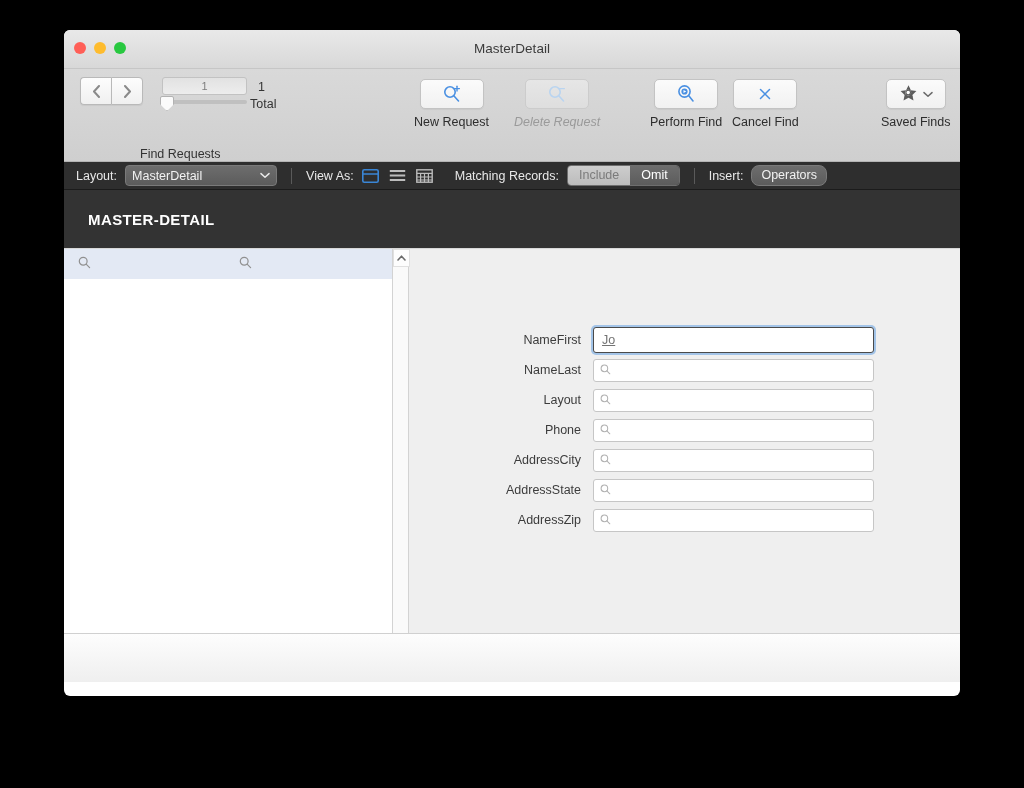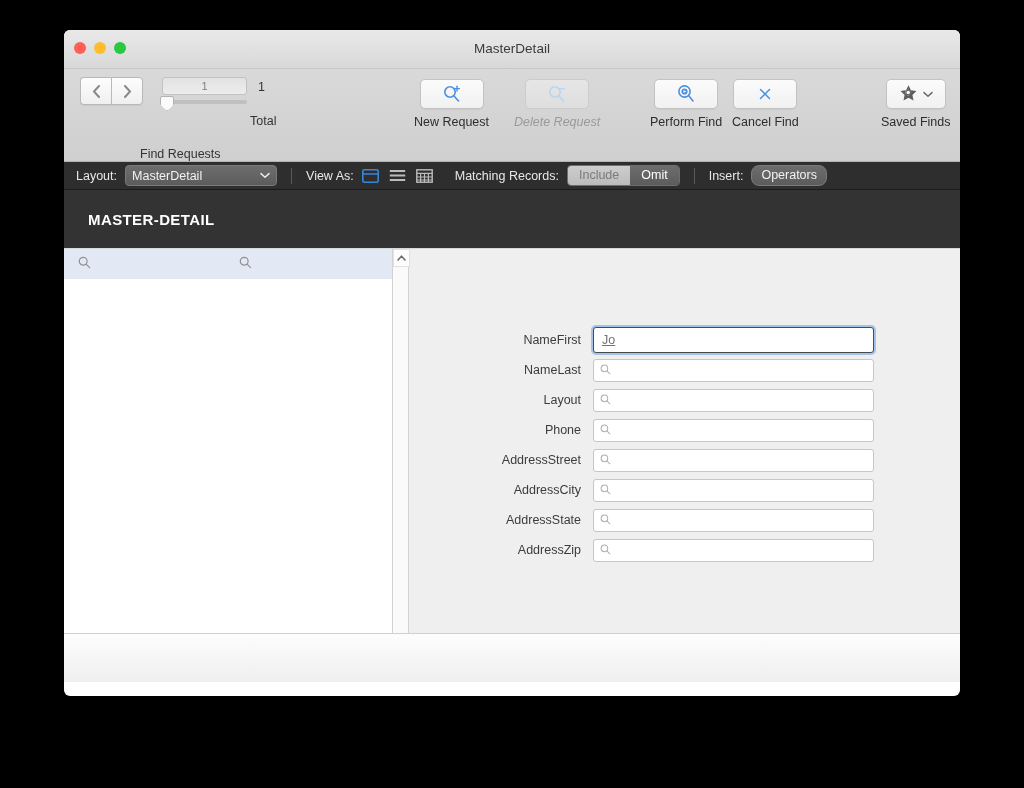--- a/index.html
+++ b/index.html
@@ -115,21 +115,20 @@
     position: absolute;
     left: 178px; top: 3px;
     font-size: 12.5px;
     color: #333;
   }
   .total-label {
     position: absolute;
     left: 170px; top: 20px;
     font-size: 12.5px;
     color: #333;
-    margin-top: 17px;
   }
 
   
   .tb-item {
     position: absolute;
     top: 10px;
   }
   .tb-icon-btn {
     width: 62px; height: 28px;
     margin: 0 auto;
@@ -560,32 +559,20 @@
           <span class="mag">
             <svg width="11" height="11" viewBox="0 0 13 13">
               <circle cx="5.2" cy="5.2" r="3.9" fill="none" stroke="#b0b0b0" stroke-width="1.2"></circle>
               <line x1="8.1" y1="8.1" x2="11.6" y2="11.6" stroke="#b0b0b0" stroke-width="1.2" stroke-linecap="round"></line>
             </svg>
           </span>
           <span class="field-value"></span>
         </div>
       </div>
 
-      <div class="field-row">
-        <div class="field-label">AddressStreet</div>
-        <div class="field-input">
-          <span class="mag">
-            <svg width="11" height="11" viewBox="0 0 13 13">
-              <circle cx="5.2" cy="5.2" r="3.9" fill="none" stroke="#b0b0b0" stroke-width="1.2"></circle>
-              <line x1="8.1" y1="8.1" x2="11.6" y2="11.6" stroke="#b0b0b0" stroke-width="1.2" stroke-linecap="round"></line>
-            </svg>
-          </span>
-          <span class="field-value"></span>
-        </div>
-      </div>
 
       <div class="field-row">
         <div class="field-label">AddressCity</div>
         <div class="field-input">
           <span class="mag">
             <svg width="11" height="11" viewBox="0 0 13 13">
               <circle cx="5.2" cy="5.2" r="3.9" fill="none" stroke="#b0b0b0" stroke-width="1.2"></circle>
               <line x1="8.1" y1="8.1" x2="11.6" y2="11.6" stroke="#b0b0b0" stroke-width="1.2" stroke-linecap="round"></line>
             </svg>
           </span>

